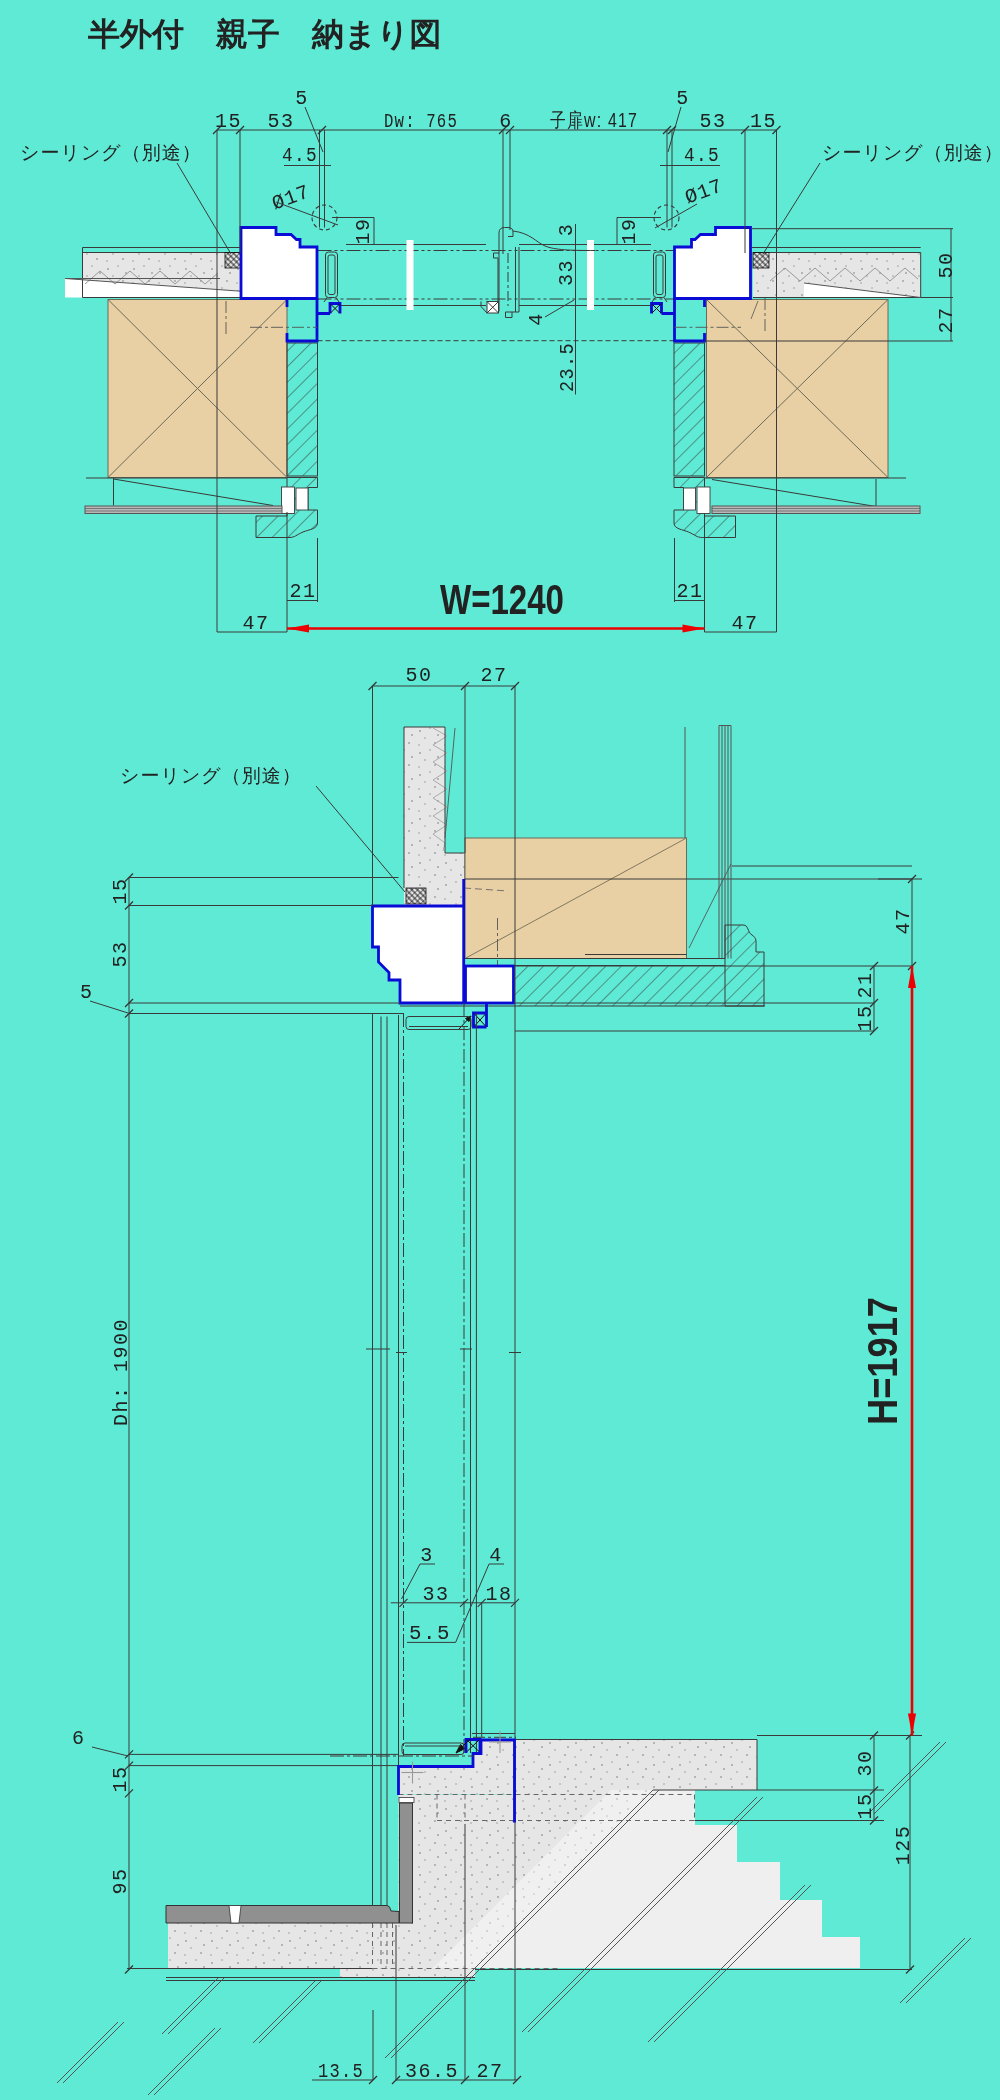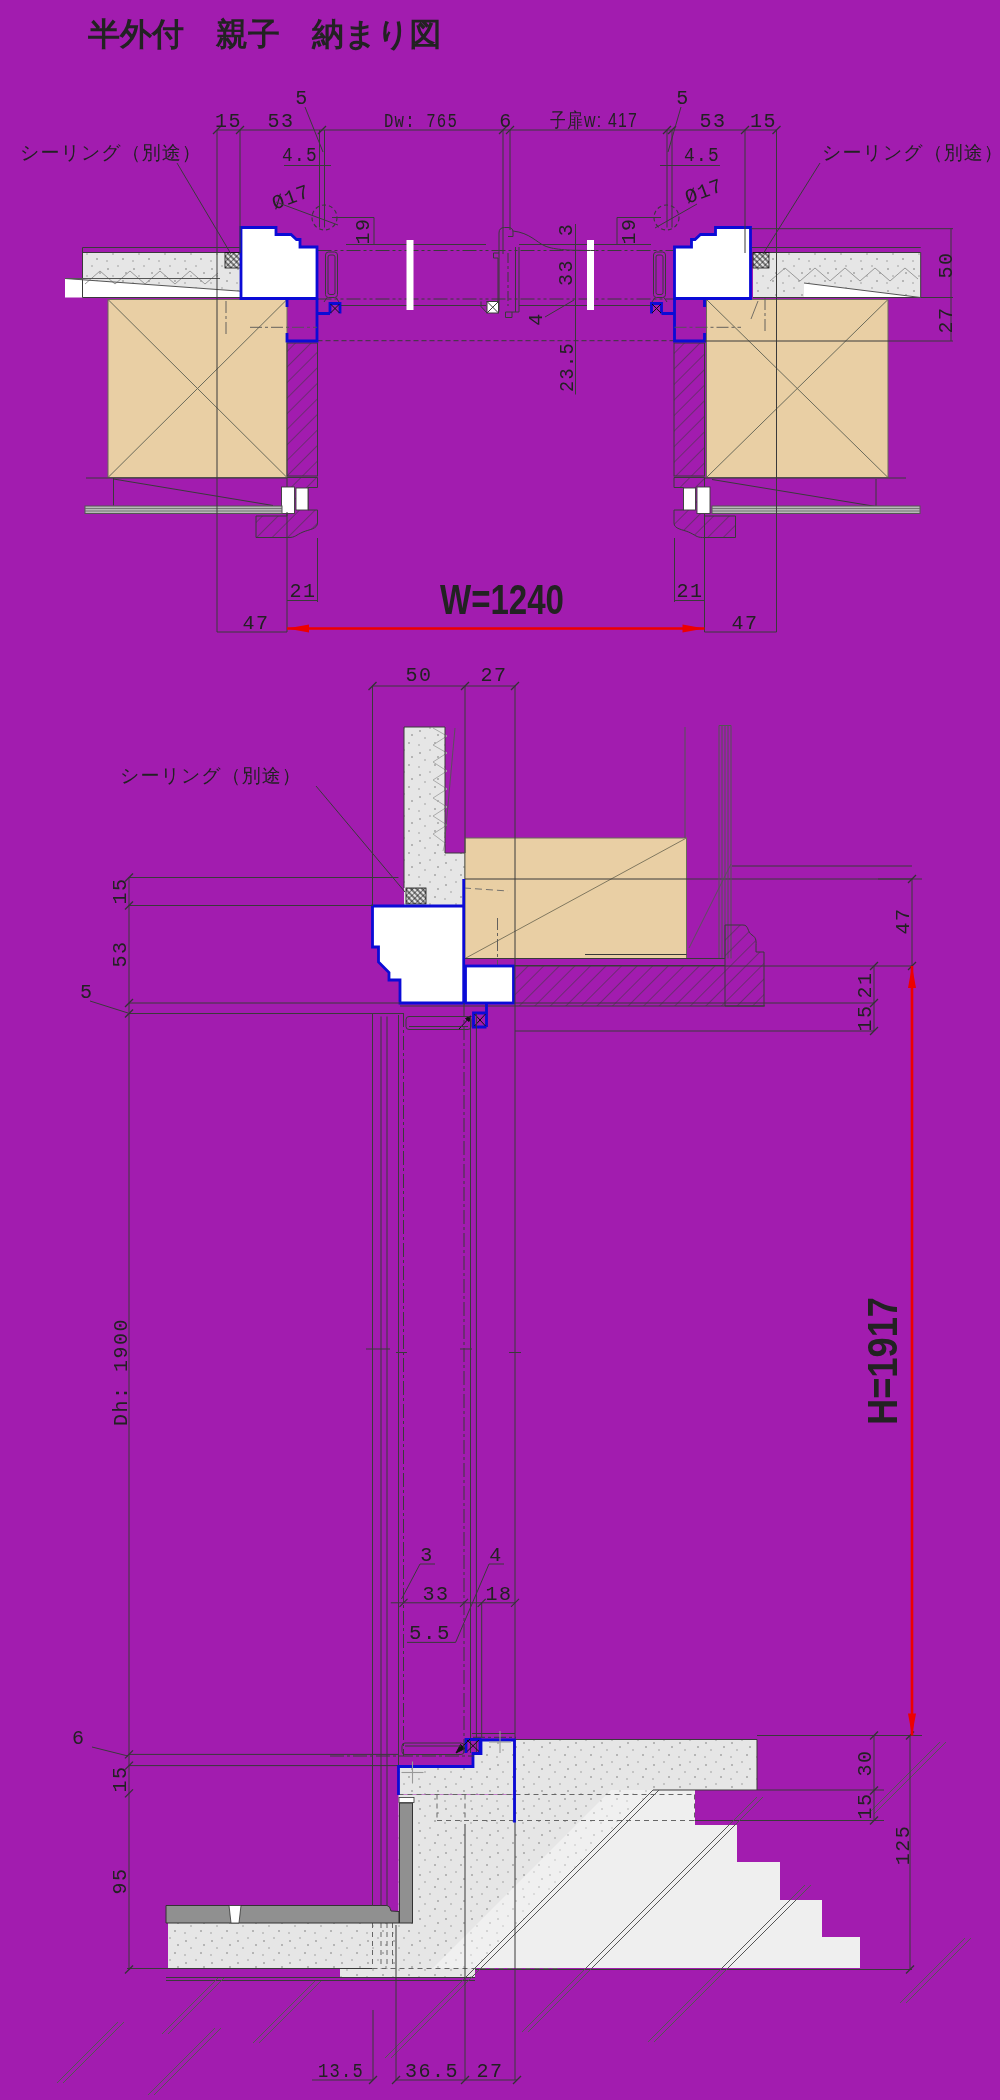--- a/index.html
+++ b/index.html
@@ -1,16 +1,16 @@
 <!DOCTYPE html>
 <html><head>
 <meta charset="utf-8">
 <style>
 html,body{margin:0;padding:0;background:#fff;}
-#page{position:relative;width:1000px;height:2100px;background:#a21caf;overflow:hidden;}
+#page{position:relative;width:1000px;height:2100px;background:#5eead4;overflow:hidden;}
 svg{position:absolute;top:0;left:0;}
 text{font-family:"Liberation Mono";fill:#222;}
 .cjk{font-family:"Liberation Sans";}
 </style>
 </head>
 <body>
 <div id="page">
 <svg width="1000" height="2100" viewBox="0 0 1000 2100">
 <defs>
 <pattern id="h45" width="11" height="11" patternUnits="userSpaceOnUse" patternTransform="rotate(45)">

